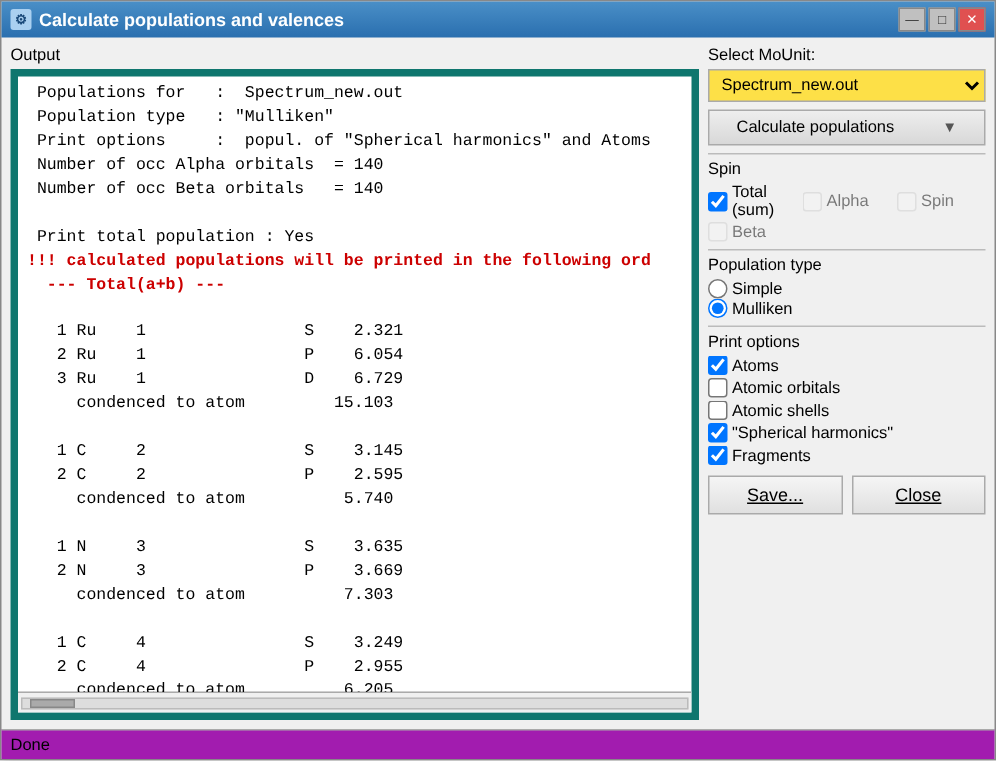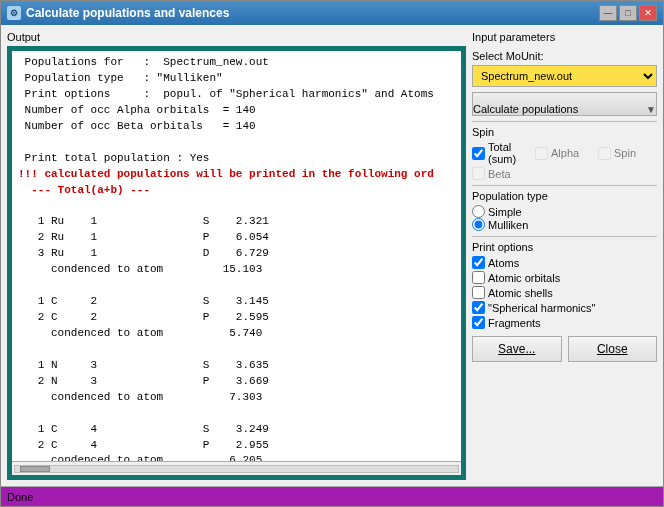--- a/index.html
+++ b/index.html
@@ -159,23 +159,23 @@
       padding: 1px 4px;
     }
     .calc-pop-btn {
       width: 100%;
       height: 24px;
       background: linear-gradient(to bottom, #eee, #d8d8d8);
       border: 1px solid #aaa;
       cursor: pointer;
       font-size: 11px;
       display: flex;
-      align-items: flex-end;
+      align-items: center;
       justify-content: space-between;
-      padding: 0 0;
+      padding: 0 18px;
     }
     .calc-pop-btn .arrow { font-size: 10px; color: #555; }
     .section-box {
       border-top: 1px solid #bbb;
       padding-top: 4px;
     }
     .checkbox-grid {
       display: grid;
       grid-template-columns: 1fr 1fr 1fr;
       gap: 2px 4px;
@@ -302,21 +302,20 @@
 </div>
         <div class="scrollbar-h">
           <div class="scroll-track-h">
             <div class="scroll-thumb-h"></div>
           </div>
         </div>
       </div>
     </div>
 
     <div class="right-panel">
-      <div class="right-panel-label">Input parameters</div>
 
       <div class="select-mounit">
         <div class="section-label">Select MoUnit:</div>
         <select><option>Spectrum_new.out</option></select>
       </div>
 
       <div class="calc-pop-btn">
         <span>Calculate populations</span>
         <span class="arrow">▼</span>
       </div>

